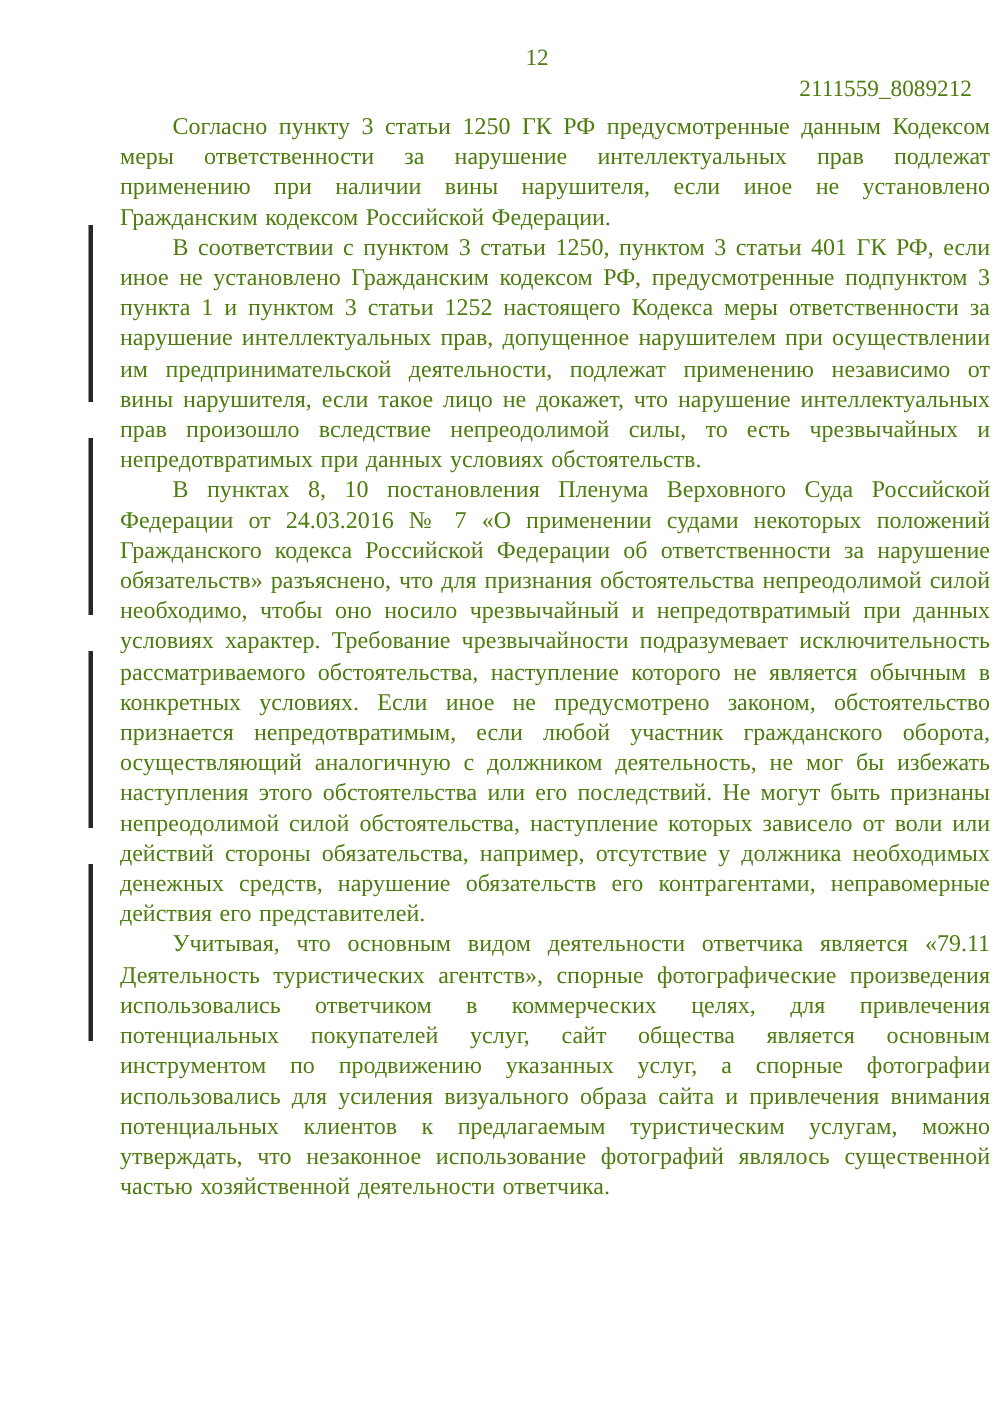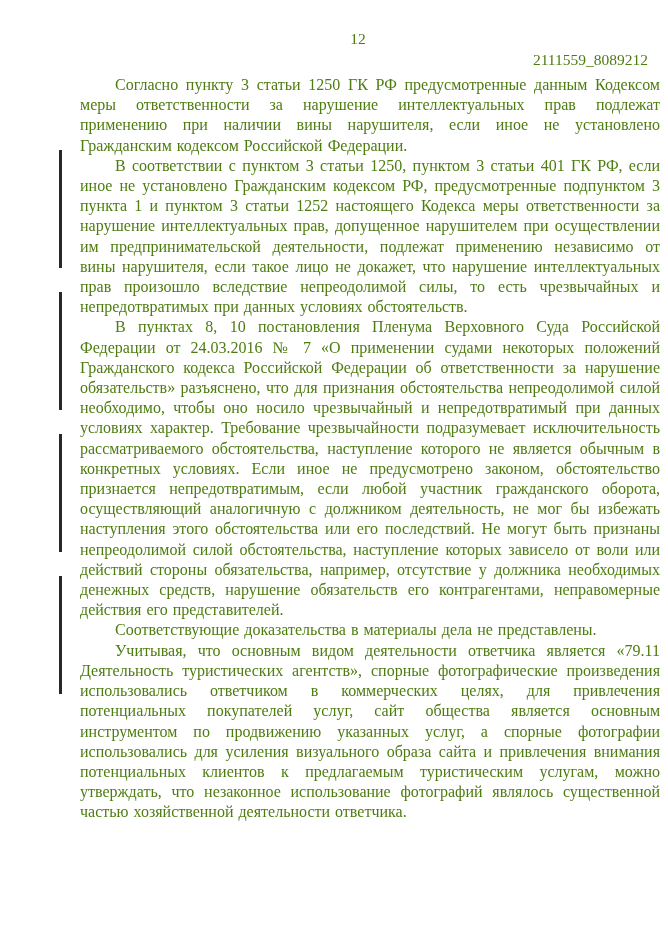--- a/index.html
+++ b/index.html
@@ -86,17 +86,16 @@
     <span class="page-number">12</span>
     <span class="doc-code">2111559_8089212</span>
   </div>
 
   <div class="scan-artifact-line"></div>
 
   <div class="doc-body">
     <p>Согласно пункту 3 статьи 1250 ГК РФ предусмотренные данным Кодексом меры ответственности за нарушение интеллектуальных прав подлежат применению при наличии вины нарушителя, если иное не установлено Гражданским кодексом Российской Федерации.</p>
     <p>В соответствии с пунктом 3 статьи 1250, пунктом 3 статьи 401 ГК РФ, если иное не установлено Гражданским кодексом РФ, предусмотренные подпунктом 3 пункта 1 и пунктом 3 статьи 1252 настоящего Кодекса меры ответственности за нарушение интеллектуальных прав, допущенное нарушителем при осуществлении им предпринимательской деятельности, подлежат применению независимо от вины нарушителя, если такое лицо не докажет, что нарушение интеллектуальных прав произошло вследствие непреодолимой силы, то есть чрезвычайных и непредотвратимых при данных условиях обстоятельств.</p>
     <p>В пунктах 8, 10 постановления Пленума Верховного Суда Российской Федерации от 24.03.2016 № 7 «О применении судами некоторых положений Гражданского кодекса Российской Федерации об ответственности за нарушение обязательств» разъяснено, что для признания обстоятельства непреодолимой силой необходимо, чтобы оно носило чрезвычайный и непредотвратимый при данных условиях характер. Требование чрезвычайности подразумевает исключительность рассматриваемого обстоятельства, наступление которого не является обычным в конкретных условиях. Если иное не предусмотрено законом, обстоятельство признается непредотвратимым, если любой участник гражданского оборота, осуществляющий аналогичную с должником деятельность, не мог бы избежать наступления этого обстоятельства или его последствий. Не могут быть признаны непреодолимой силой обстоятельства, наступление которых зависело от воли или действий стороны обязательства, например, отсутствие у должника необходимых денежных средств, нарушение обязательств его контрагентами, неправомерные действия его представителей.</p>
-    <p>Соответствующие доказательства в материалы дела не представлены.</p>
     <p>Учитывая, что основным видом деятельности ответчика является «79.11 Деятельность туристических агентств», спорные фотографические произведения использовались ответчиком в коммерческих целях, для привлечения потенциальных покупателей услуг, сайт общества является основным инструментом по продвижению указанных услуг, а спорные фотографии использовались для усиления визуального образа сайта и привлечения внимания потенциальных клиентов к предлагаемым туристическим услугам, можно утверждать, что незаконное использование фотографий являлось существенной частью хозяйственной деятельности ответчика.</p>
   </div>
 
 </div>
 
 </body></html>

